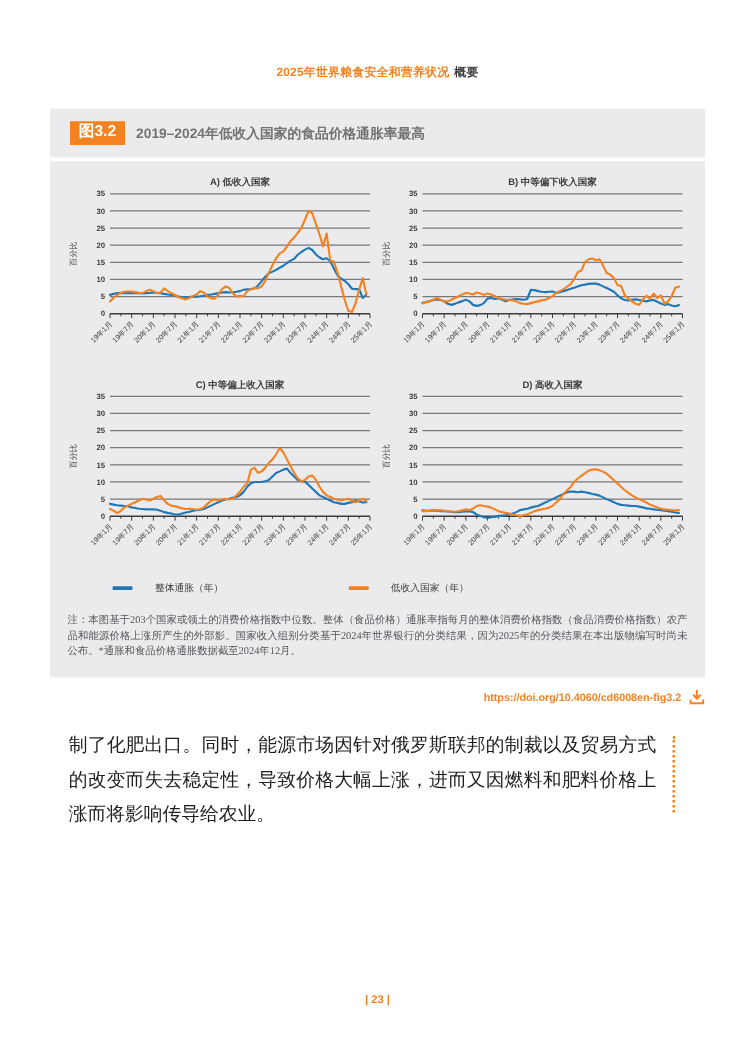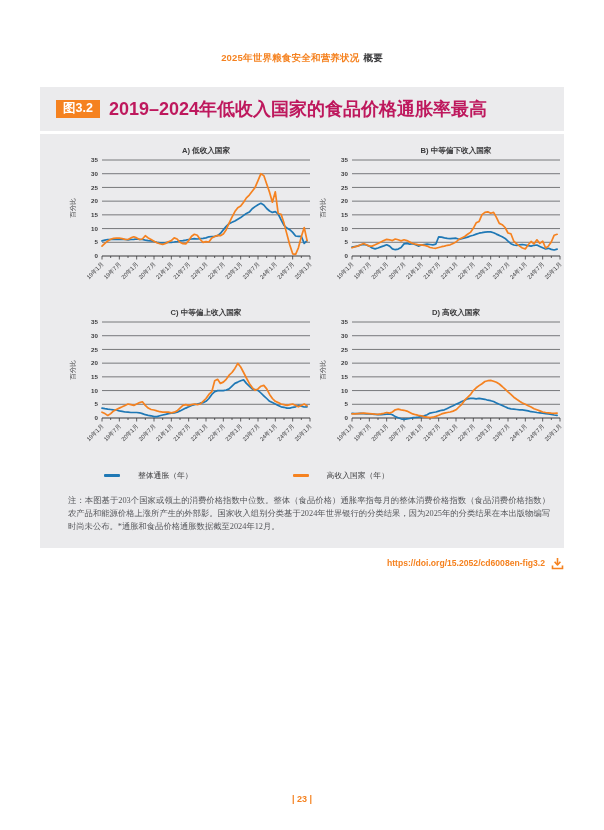--- a/index.html
+++ b/index.html
@@ -8,22 +8,22 @@
     overflow:hidden;font-family:"Liberation Sans","DejaVu Sans",sans-serif;color:#3B3B3D;
   }
   
   .top-header{margin:52px 40px 22px 40px;text-align:center;font-size:9.5px;font-weight:bold;letter-spacing:.2px;}
   .rh-title{color:#F58220;}
   .rh-section{color:#3B3B3D;margin-left:4px;}
   
   .figure-block{margin:0 40px;}
   .fig-titlebar{background:#EBEBED;padding:10px 16px;display:flex;align-items:center;gap:9px;}
   .fig-label{background:#F58220;color:#ffffff;font-weight:bold;font-size:12.5px;padding:2px 7px 3px 7px;line-height:1.1;}
-  .fig-title{font-weight:bold;font-size:18px;color:#be185d;}
-  .fig-body{background:#EBEBED;margin-top:3px;padding:10px 14px 14px 28px;}
+  .fig-title{font-weight:bold;font-size:11px;color:#737373;}
+  .fig-body{background:#EBEBED;margin-top:3px;padding:10px 14px 14px 14px;}
   .charts-grid{display:grid;grid-template-columns:1fr 1fr;column-gap:4px;row-gap:4px;}
   .chart-cell{display:flex;justify-content:center;}
   
   .ct{font:bold 7.6px "Liberation Sans","DejaVu Sans",sans-serif;fill:#3B3B3D;}
   .yt{font:bold 6.2px "Liberation Sans","DejaVu Sans",sans-serif;fill:#3B3B3D;}
   .xt{font:5.8px "Liberation Sans","DejaVu Sans",sans-serif;fill:#3B3B3D;}
   .yl{font:6.5px "Liberation Sans","DejaVu Sans",sans-serif;fill:#3B3B3D;}
   .gl{stroke:#77787B;stroke-width:1;}
   .ax{stroke:#3B3B3D;stroke-width:1.2;}
   .tk{stroke:#3B3B3D;stroke-width:.8;}
@@ -317,39 +317,42 @@
             </svg>
           </div>
         </div>
       <div class="legend" id="legend">
           <span class="lg-item">
             <span class="lg-dash" style="background:#1F78B5"></span>
             <span>整体通胀（年）</span>
           </span>
           <span class="lg-item">
             <span class="lg-dash" style="background:#F58220"></span>
-            <span>高收入国家（年）</span>
+            <span>低收入国家（年）</span>
           </span>
         </div>
       <div class="fig-notes">
         <p>注：本图基于203个国家或领土的消费价格指数中位数。整体（食品价格）通胀率指每月的整体消费价格指数（食品消费价格指数）农产品和能源价格上涨所产生的外部影。国家收入组别分类基于2024年世界银行的分类结果，因为2025年的分类结果在本出版物编写时尚未公布。*通胀和食品价格通胀数据截至2024年12月。</p>
       </div>
     </div>
   </div>
 
   <div class="doi-row">
-    <a class="doi-link" href="#">https://doi.org/15.2052/cd6008en-fig3.2</a>
+    <a class="doi-link" href="#">https://doi.org/10.4060/cd6008en-fig3.2</a>
     <span class="dl-icon">
       <svg width="13" height="13" viewBox="0 0 13 13">
         <line x1="6.5" y1="1" x2="6.5" y2="7.2" stroke="#F58220" stroke-width="1.6"></line>
         <path d="M3.6 4.8 L6.5 8 L9.4 4.8" fill="none" stroke="#F58220" stroke-width="1.6" stroke-linejoin="round"></path>
         <path d="M1.5 8.6 V11.5 H11.5 V8.6" fill="none" stroke="#F58220" stroke-width="1.6"></path>
       </svg>
     </span>
   </div>
 
   <div class="body-cols">
+    <div class="col left">
+      <p>制了化肥出口。同时，能源市场因针对俄罗斯联邦的制裁以及贸易方式的改变而失去稳定性，导致价格大幅上涨，进而又因燃料和肥料价格上涨而将影响传导给农业。</p>
+    </div>
     <div class="divider"></div>
   </div>
 
   <div class="page-number">| 23 |</div>
 
 </div>
 
 </body></html>

